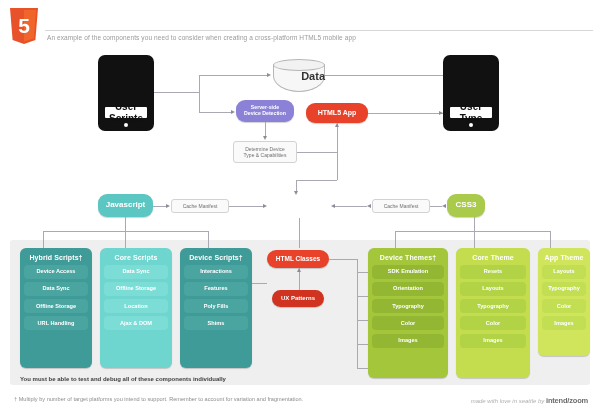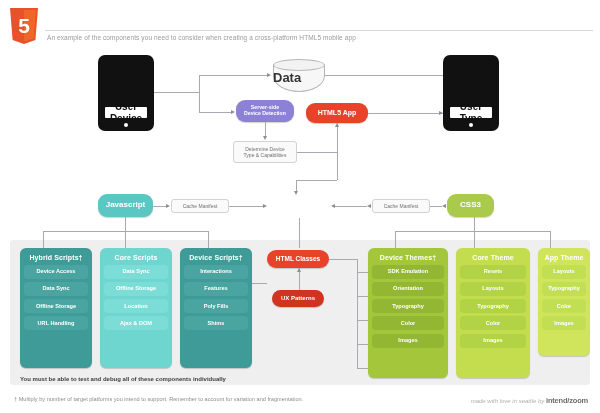--- a/index.html
+++ b/index.html
@@ -21,21 +21,21 @@
   .tablet{position:absolute;background:#111;border-radius:7px;}
   .tablet .screen{position:absolute;left:7px;top:8px;right:7px;bottom:13px;background:#fff;border-radius:1px;
                   display:flex;align-items:center;justify-content:center;text-align:center;
                   font-size:10px;font-weight:bold;color:#111;line-height:1.15;margin-top:44px;}
   .tablet .home{position:absolute;left:50%;bottom:4px;width:4px;height:4px;margin-left:-2px;border-radius:50%;background:#fff;}
 
   
   .db{position:absolute;}
   .db .body{position:absolute;left:0;right:0;top:5px;bottom:0;background:#f7f7f7;border:1px solid #b6b6b6;border-top:none;border-radius:0 0 50% 50%/0 0 16px 16px;}
   .db .top{position:absolute;left:0;right:0;top:0;height:10px;background:#f2f2f2;border:1px solid #b6b6b6;border-radius:50%/50%;}
-  .db .lbl{position:absolute;left:0;right:0;top:11px;text-align:left;font-size:13px;font-weight:bold;color:#333;}
+  .db .lbl{position:absolute;left:0;right:0;top:11px;text-align:right;font-size:11px;font-weight:bold;color:#333;}
 
   
   .plainbox{position:absolute;box-sizing:border-box;background:#fafafa;border:1px solid #d2d2d2;border-radius:3px;
             display:flex;align-items:center;justify-content:center;text-align:center;
             font-size:5px;color:#707070;line-height:1.25;padding:1px 2px;}
 
   
   .ln{position:absolute;background:#a9a9b4;}
   .lnh{height:1px;}
   .lnv{width:1px;}
@@ -76,21 +76,21 @@
   <div class="hdr-rule"></div>
   <div class="hdr-sub">An example of the components you need to consider when creating a cross-platform HTML5 mobile app</div>
 
   <div class="panel"></div>
   <div class="panel-note">You must be able to test and debug all of these components individually</div>
 
   <div class="tablet" style="left:98px;top:55px;width:56px;height:76px;">
     <div class="screen">
       <span>
         <span>User</span><br>
-        <span>Device</span>
+        <span>Scripts</span>
       </span>
     </div>
     <div class="home"></div>
   </div>
 
   <div class="tablet" style="left:443px;top:55px;width:56px;height:76px;">
     <div class="screen">
       <span>
         <span>User</span><br>
         <span>Type</span>
@@ -144,21 +144,21 @@
   <div class="ln lnv" style="left:296px;top:180px;height:11px;"></div>
   <div class="arw arw-d" style="left:293.5px;top:191px;"></div>
 
   <div class="node shadow" style="left:98px;top:194px;width:55px;height:23px;background:#5cc6c2;font-size:8px;">Javascript</div>
 
   <div class="plainbox" style="left:171px;top:199px;width:58px;height:14px;">Cache Manifest</div>
 
 
   <div class="plainbox" style="left:372px;top:199px;width:58px;height:14px;">Cache Manifest</div>
 
-  <div class="node shadow" style="left:447px;top:194px;width:47px;height:23px;background:#a9ca4b;font-size:8px;">CSS3</div>
+  <div class="node shadow" style="left:447px;top:194px;width:38px;height:23px;background:#a9ca4b;font-size:8px;">CSS3</div>
 
   <div class="ln lnh" style="left:153px;top:206px;width:13px;"></div>
   <div class="arw arw-r" style="left:166px;top:203.5px;"></div>
   <div class="ln lnh" style="left:229px;top:206px;width:34px;"></div>
   <div class="arw arw-r" style="left:263px;top:203.5px;"></div>
 
   <div class="ln lnh" style="left:335px;top:206px;width:32px;"></div>
   <div class="arw arw-l" style="left:331px;top:203.5px;"></div>
   <div class="ln lnh" style="left:430px;top:206px;width:12px;"></div>
   <div class="arw arw-l" style="left:367px;top:203.5px;"></div>

